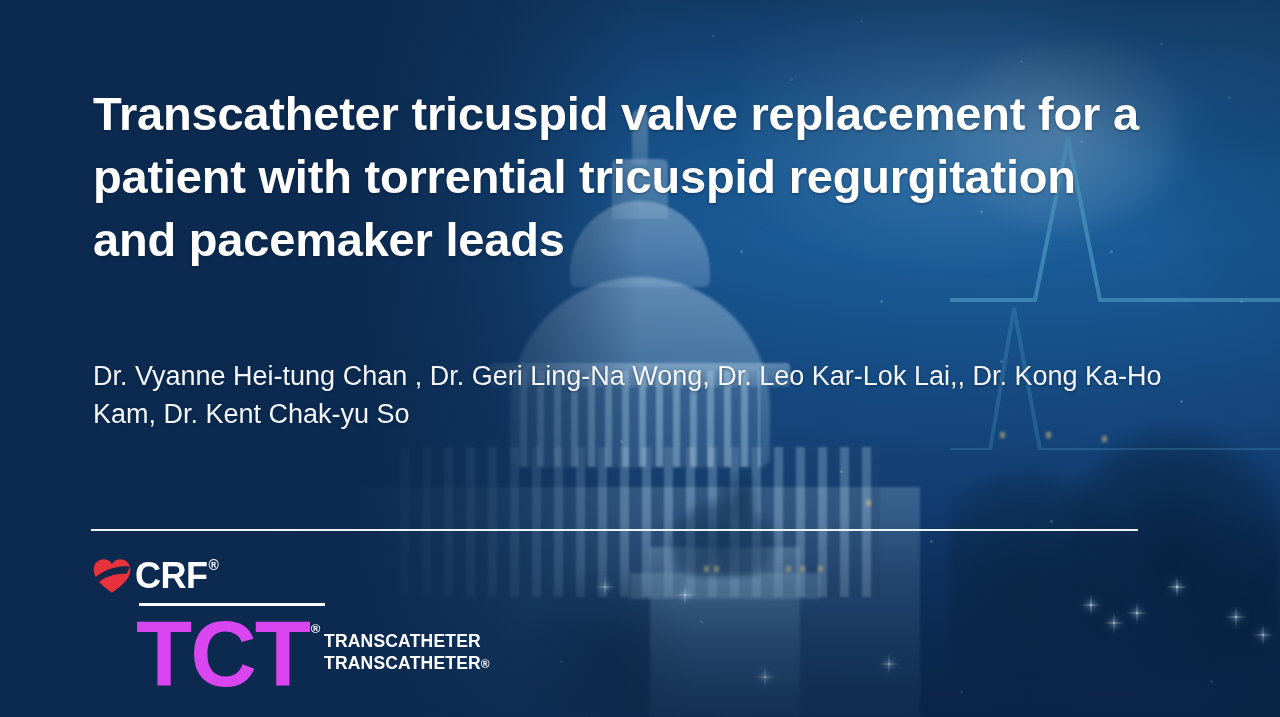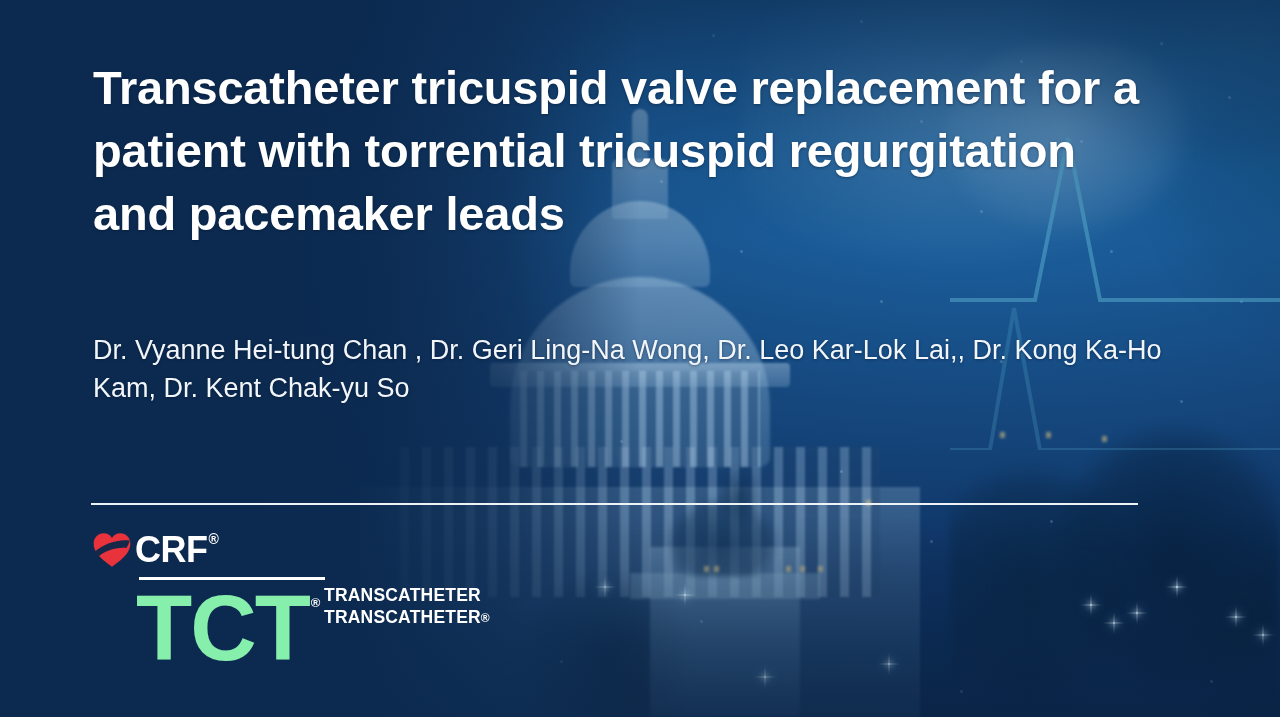--- a/index.html
+++ b/index.html
@@ -283,20 +283,21 @@
     position: absolute;
     left: 0; right: 0; bottom: 0;
     height: 200px;
     background: linear-gradient(180deg, rgba(8,30,58,0) 0%, rgba(8,30,58,0.35) 60%, rgba(8,30,58,0.55) 100%);
   }
 
   
   .content {
     position: absolute;
     inset: 0;
+    margin-top: 26px;
   }
 
   .title {
     position: absolute;
     left: 93px;
     top: 56px;
     width: 1060px;
     margin: 0;
     color: #ffffff;
     font-size: 47px;
@@ -387,39 +388,39 @@
     background: #ffffff;
   }
   .tct-row {
     position: absolute;
     left: 44px;
     top: 56px;
     display: flex;
     align-items: flex-start;
   }
   .tct-word {
-    color: #86efac;
+    color: #d946ef;
     font-size: 92px;
     font-weight: bold;
     letter-spacing: -2px;
     line-height: 88px;
     text-align: center;
   }
   .tct-reg {
     color: #ffffff;
     font-size: 13px;
     font-weight: bold;
     line-height: 13px;
     margin-top: 12px;
     margin-left: 2px;
   }
   .tct-tag {
     position: absolute;
     left: 232px;
-    top: 56px;
+    top: 76px;
     color: #ffffff;
     font-size: 17.5px;
     font-weight: bold;
     line-height: 22px;
     letter-spacing: 0.2px;
   }
   .tct-tag .reg {
     font-size: 12px;
     vertical-align: 1px;
   }

